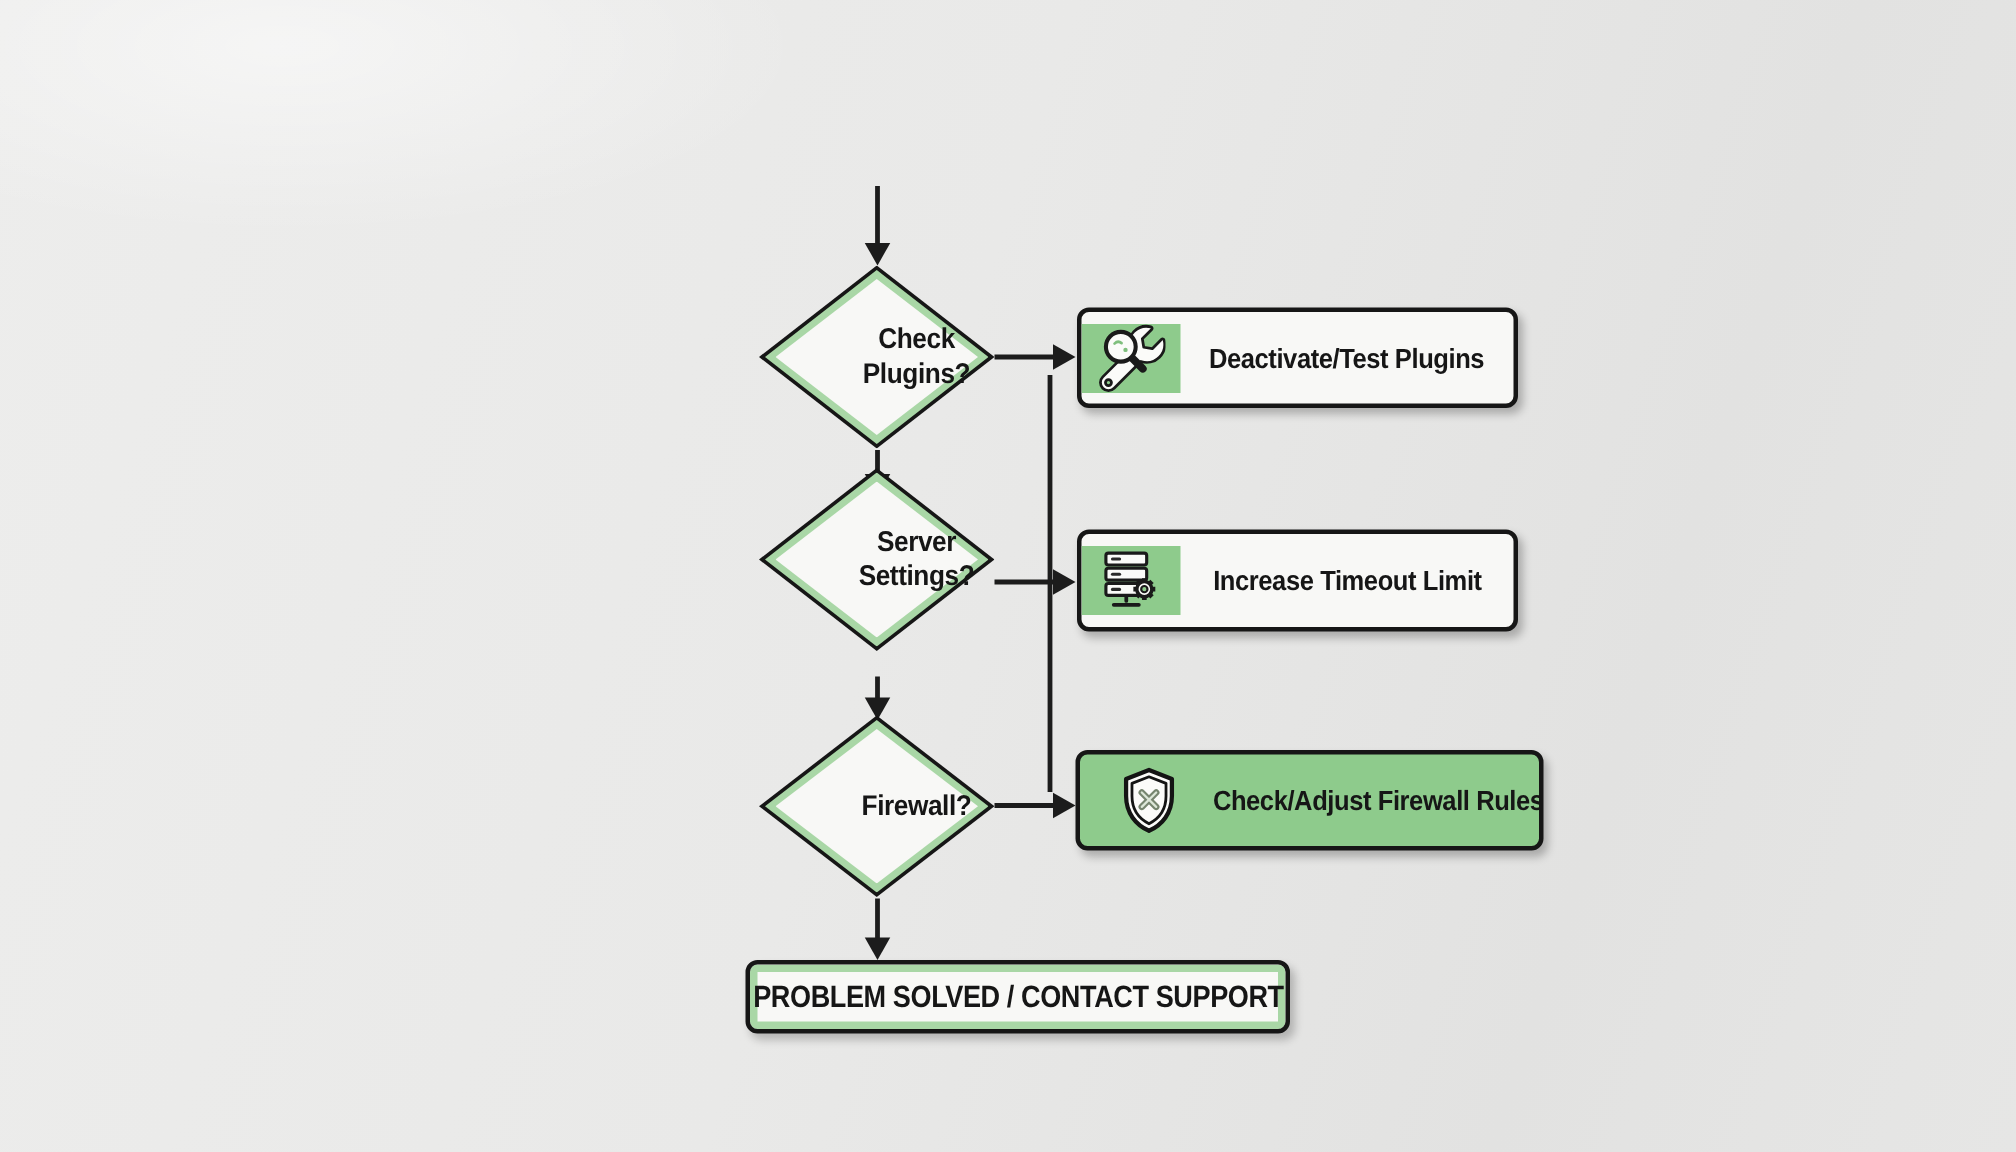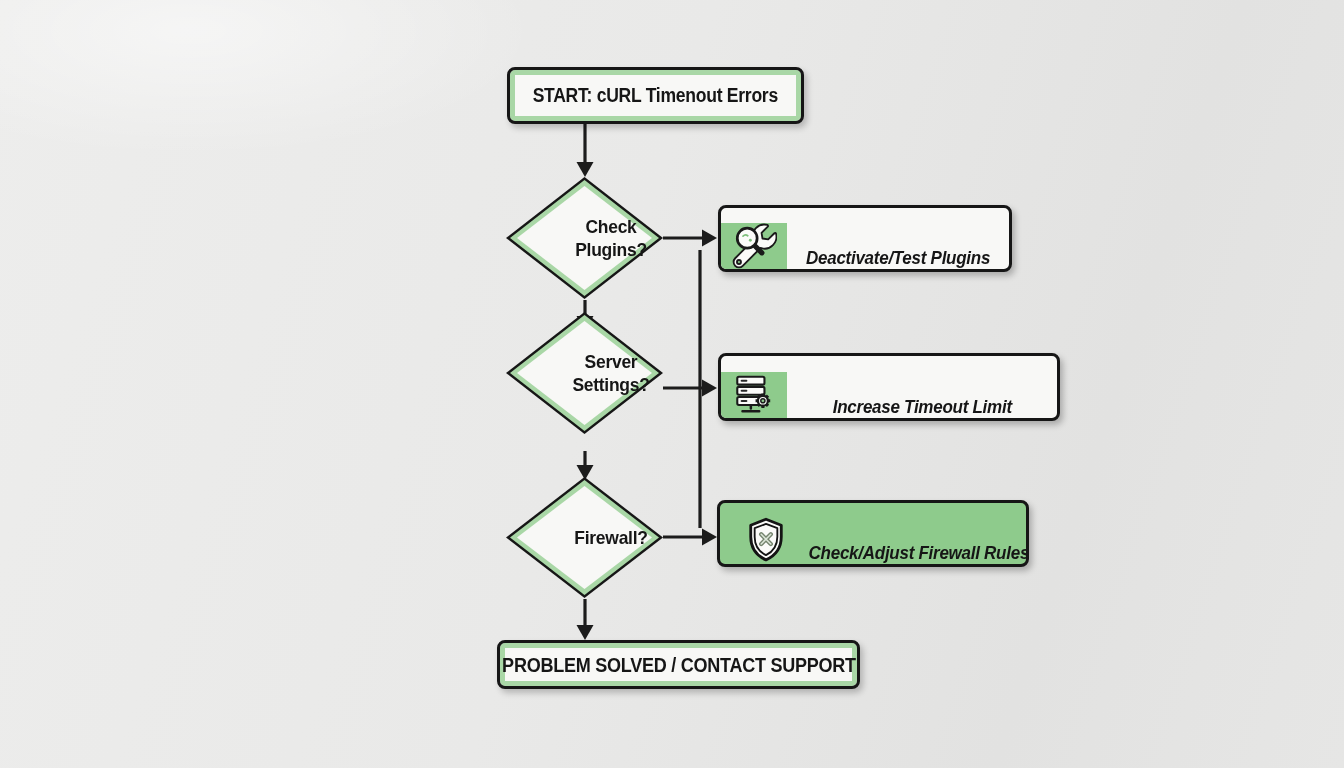--- a/index.html
+++ b/index.html
@@ -28,25 +28,24 @@
   .d-black{inset:0;background:#161616;}
   .d-green{inset:3px 4px;background:var(--light-green,#a9d7a6);}
   .d-white{inset:9px 11px;background:var(--node-bg,#f8f8f6);}
   .d-label{
     position:absolute;inset:0;display:flex;align-items:center;justify-content:flex-end;
     text-align:center;font-weight:700;font-size:19px;line-height:1.22;letter-spacing:-.3px;
     color:var(--text-color,#161616);
   }
   .d-label span{display:inline-block;transform:scaleX(.92);width:104px;white-space:normal;}
   .action{
-    display:flex;align-items:flex-end;
+    display:flex;align-items:center;
     background:var(--node-bg,#f8f8f6);
     border:3.5px solid #161616;border-radius:8px;overflow:hidden;
     box-shadow:3px 4px 6px rgba(0,0,0,.25);
-    font-style:italic;
   }
   .action .icon-cell{
     width:66px;flex:0 0 66px;background:var(--accent-green,#8ecb8c);
     display:flex;align-items:center;justify-content:center;
   }
   .action .text-cell{
     flex:1;display:flex;align-items:center;justify-content:center;
   }
   .action-label{font-size:18.5px;font-weight:700;letter-spacing:-.3px;display:inline-block;transform:scaleX(.92);white-space:nowrap;}
   .action.green{background:var(--accent-green,#8ecb8c);padding-left:13px;}
@@ -77,23 +76,20 @@
 
     <path class="cline" d="M663 388 H703"></path>
     <polygon class="ahead" points="717,388 702,379.5 702,396.5"></polygon>
 
     <path class="cline" d="M663 537 H703"></path>
     <polygon class="ahead" points="717,537 702,528.5 702,545.5"></polygon>
 
     <path class="cline" d="M700 250 V528"></path>
   </svg>
 
-  <div class="node term" style="left:507px;top:67px;width:297px;height:57px;">
-    <span class="label start-label">START: cURL Timenout Errors</span>
-  </div>
 
   <div class="diamond" style="left:506px;top:177px;width:157px;height:122px;">
     <div class="d-layer d-black"></div>
     <div class="d-layer d-green"></div>
     <div class="d-layer d-white"></div>
     <div class="d-label">
       <span>Check Plugins?</span>
     </div>
   </div>
 
@@ -125,21 +121,21 @@
         <circle cx="15.5" cy="14.5" r="9.5" fill="#fbfbf9" stroke="#1a1a1a" stroke-width="2.6"></circle>
         <path d="M11.5 12.5 q2.2 -2.2 4.5 -0.3" fill="none" stroke="#7fbf7d" stroke-width="1.7" stroke-linecap="round"></path>
         <circle cx="18.5" cy="16.5" r="1.4" fill="#7fbf7d"></circle>
       </svg>
     </div>
     <div class="text-cell">
       <span class="action-label">Deactivate/Test Plugins</span>
     </div>
   </div>
 
-  <div class="node action" style="left:718px;top:353px;width:342px;height:68px;">
+  <div class="node action" style="left:718px;top:353px;width:294px;height:68px;">
     <div class="icon-cell">
       <svg class="icon-svg" width="46" height="46" viewBox="0 0 44 44">
         <path d="M19 31 v4 M11 37.5 h16" stroke="#1a1a1a" stroke-width="2.4" fill="none" stroke-linecap="round"></path>
         <rect x="6" y="4.5" width="26" height="7.6" rx="1.6" fill="#fbfbf9" stroke="#1a1a1a" stroke-width="2"></rect>
         <rect x="6" y="14.2" width="26" height="7.6" rx="1.6" fill="#fbfbf9" stroke="#1a1a1a" stroke-width="2"></rect>
         <rect x="6" y="23.9" width="26" height="7.6" rx="1.6" fill="#fbfbf9" stroke="#1a1a1a" stroke-width="2"></rect>
         <rect x="9.2" y="7.3" width="6.5" height="2" rx="1" fill="#2a2a2a"></rect>
         <rect x="9.2" y="17" width="6.5" height="2" rx="1" fill="#2a2a2a"></rect>
         <rect x="9.2" y="26.7" width="6.5" height="2" rx="1" fill="#2a2a2a"></rect>
         <g stroke="#1a1a1a" stroke-width="3">

